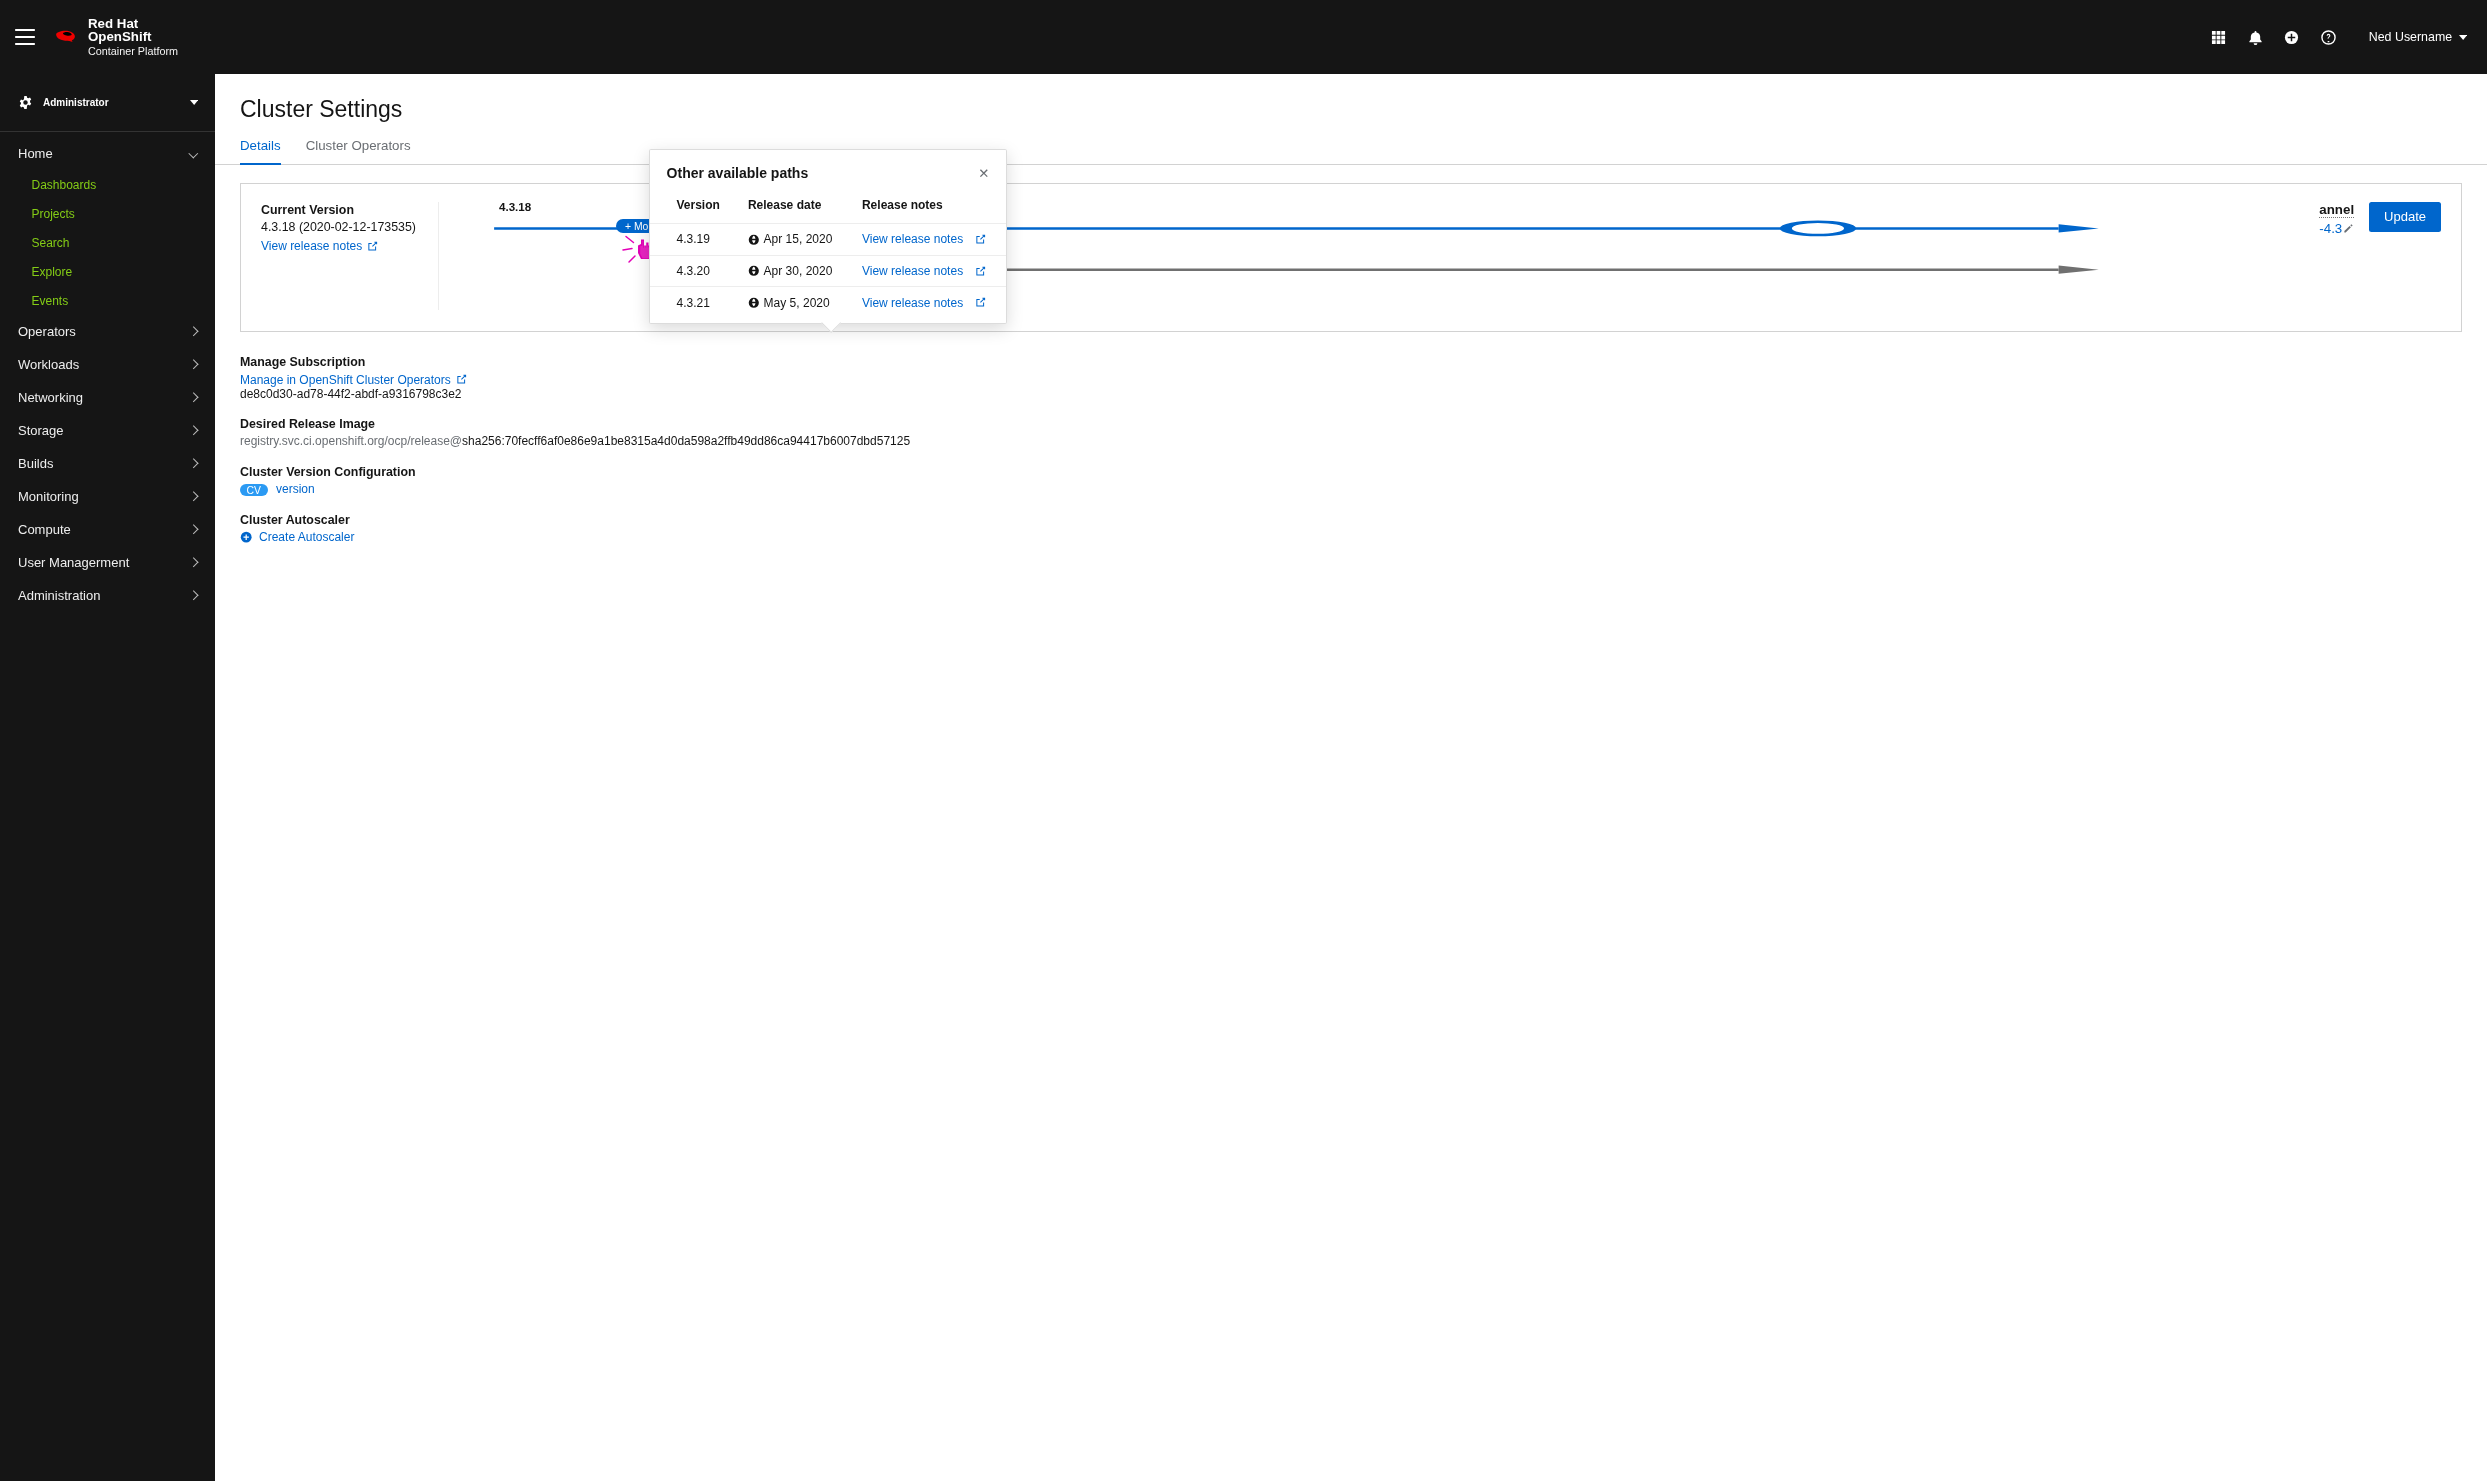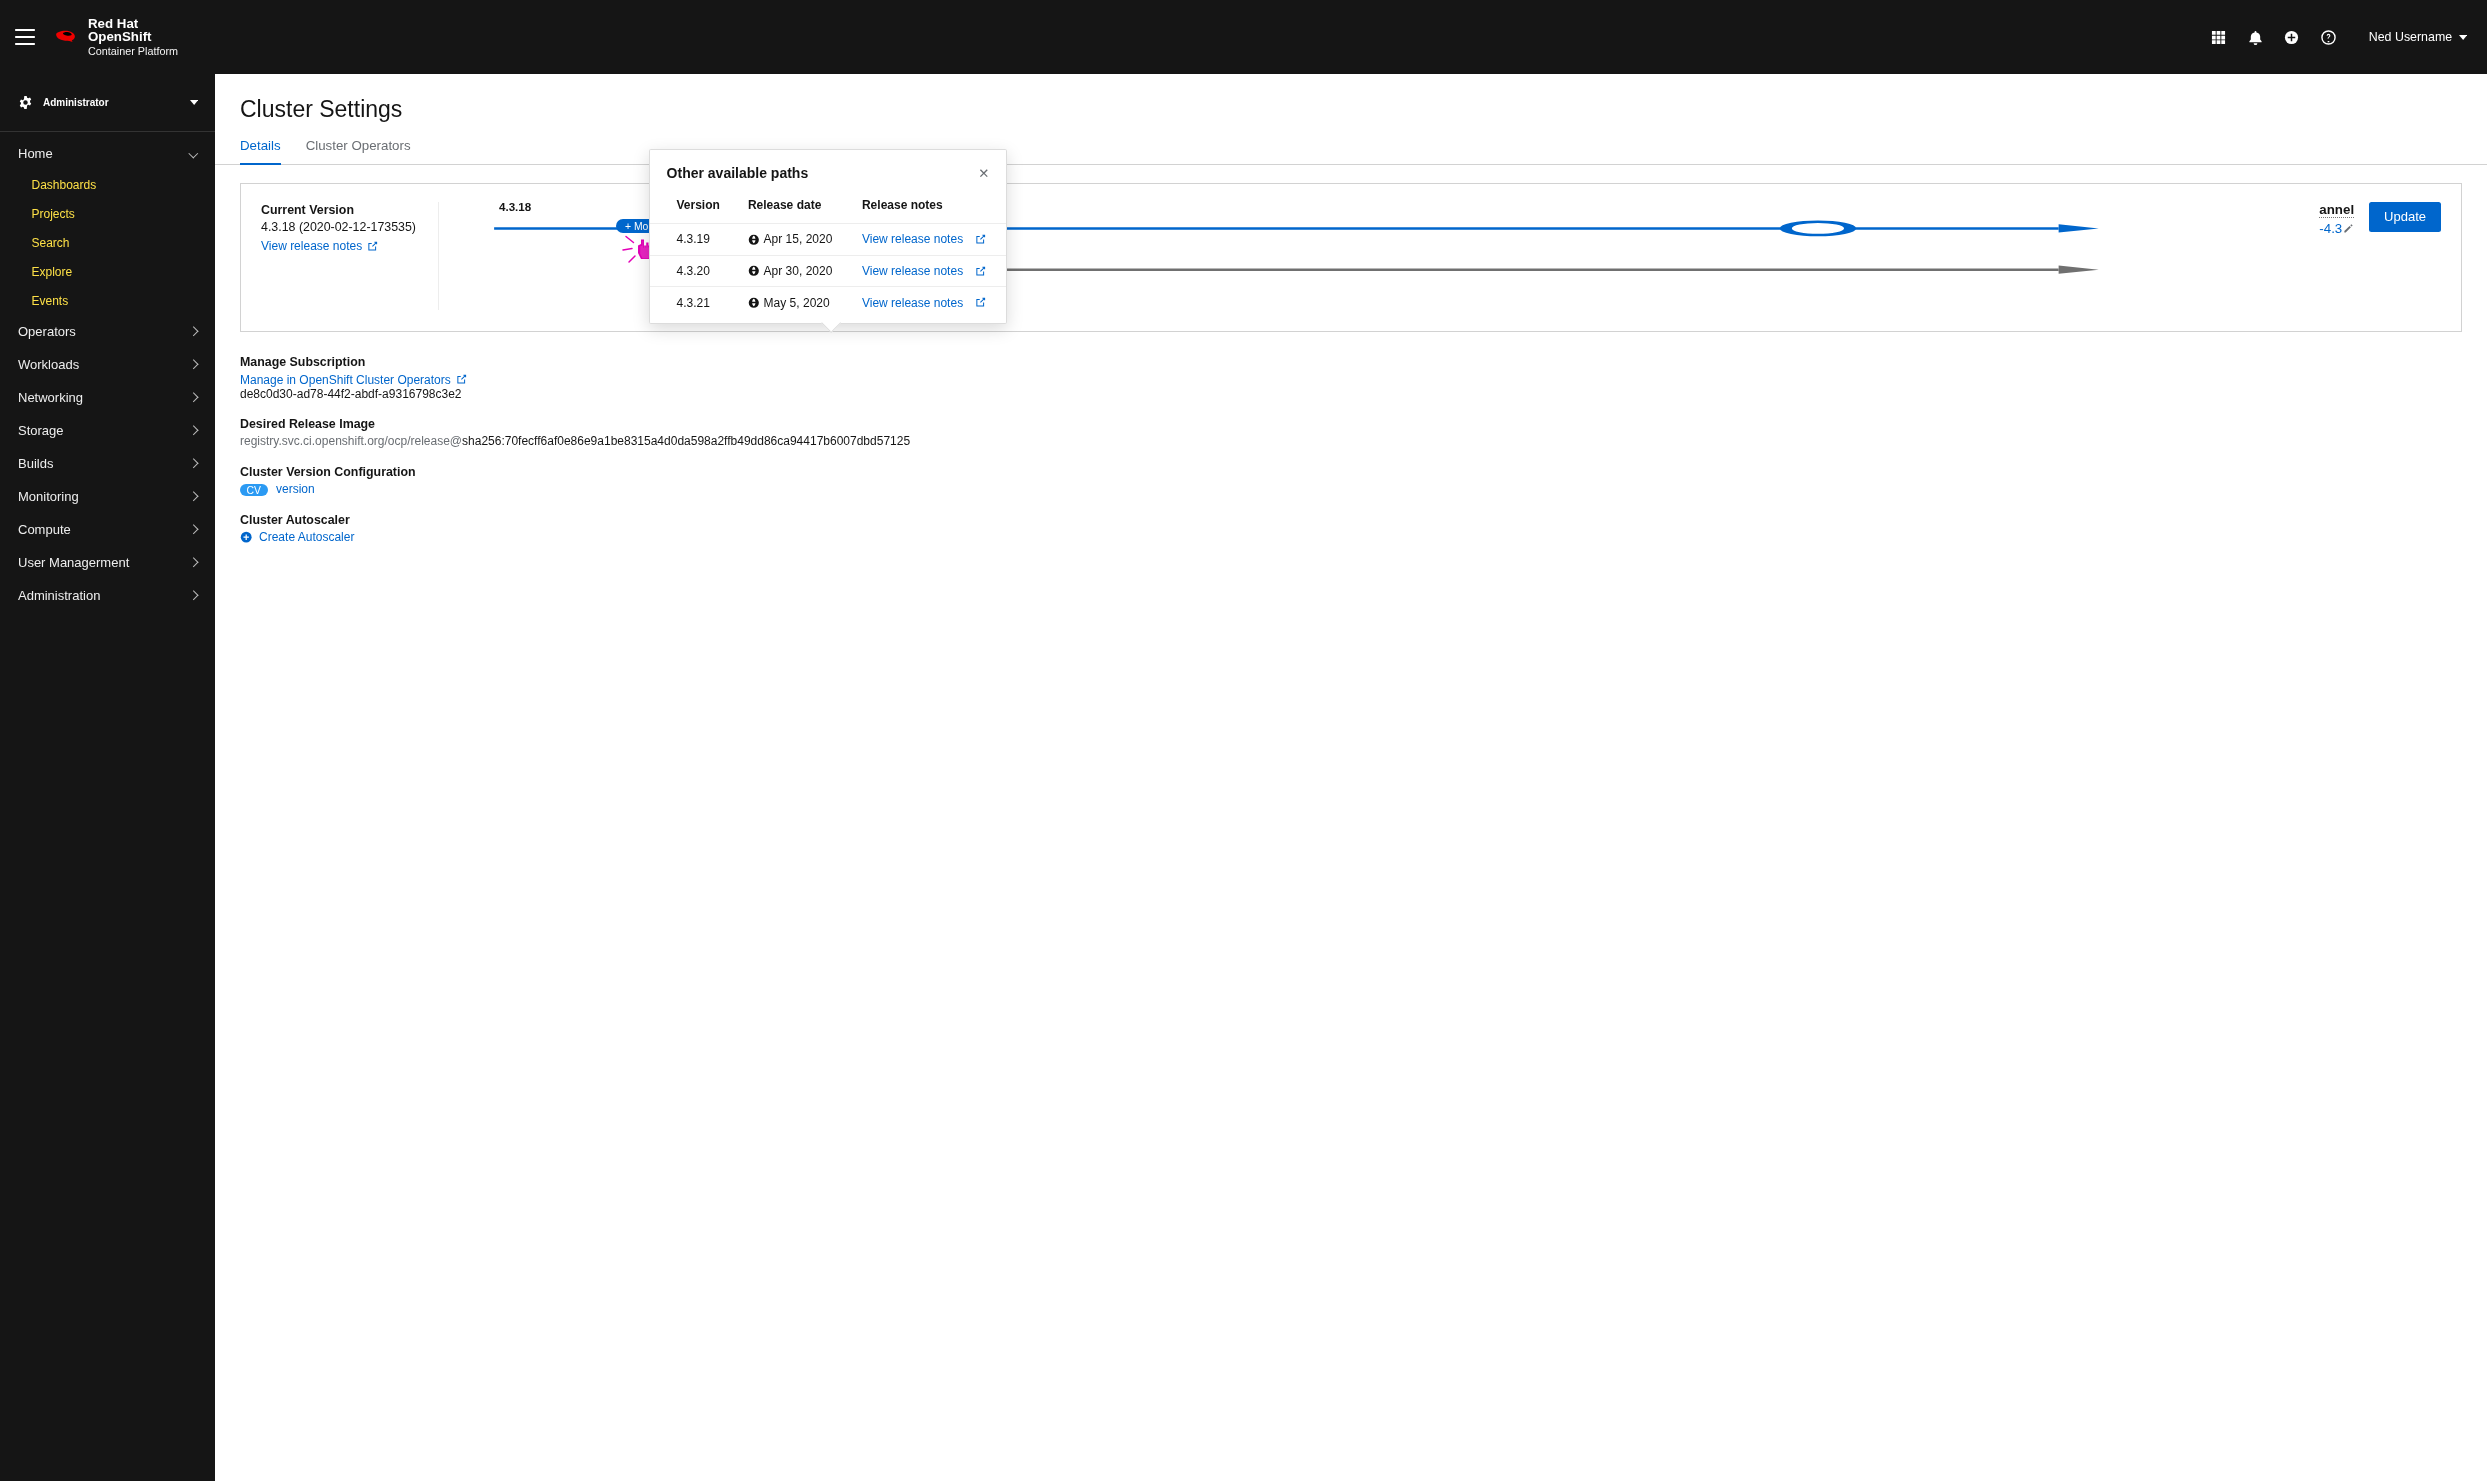--- a/index.html
+++ b/index.html
@@ -56,21 +56,21 @@
     border-bottom:0.8px solid #333;position:relative;cursor:pointer;
     font-weight:600;font-size:10px;
   }
   .persp .gear{width:15px;height:15px;fill:#fff;}
   .persp .caret-r{position:absolute;right:16.6px;}
   .nav{padding:5px 0 16.6px;}
   .nav-item, .nav-sub{
     display:flex;align-items:center;justify-content:space-between;
     padding:9px 18px;color:#eee;cursor:pointer;font-size:13px;
   }
-  .nav-sub{padding:7.5px 18px 7.5px 31.5px;color:#fde047;font-size:12px;align-items:flex-end;}
+  .nav-sub{padding:7.5px 18px 7.5px 31.5px;color:#84cc16;font-size:12px;align-items:flex-end;}
   .chev{width:6.6px;height:6.6px;border-right:1.7px solid #bbb;border-bottom:1.7px solid #bbb;transform:rotate(-45deg);}
   .chev.down{transform:rotate(45deg);}
 
   
   .main{flex:1;padding:21.5px 0 50px;position:relative;}
   .page-header{padding:0 25px;}
   h1{font-size:23px;margin:0 0 15px;font-weight:400;}
   .tabs{display:flex;gap:25px;border-bottom:0.8px solid var(--border);padding:0 25px;}
   .tab{padding:0 0 10px;color:var(--muted);cursor:pointer;font-size:13.3px;}
   .tab.active{color:var(--tab-active);border-bottom:2.5px solid var(--tab-active);margin-bottom:-0.8px;}

